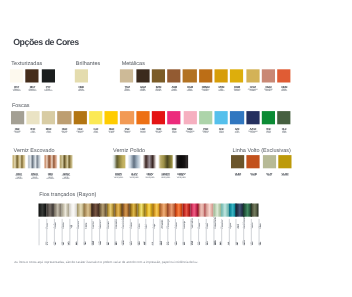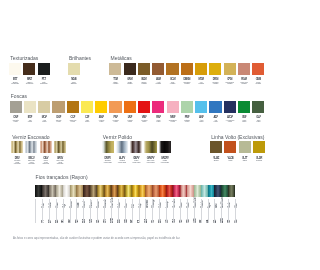--- a/index.html
+++ b/index.html
@@ -22,20 +22,21 @@
          transform-origin:0 0;transform:rotate(-90deg);}
   .rcode{position:absolute;font-size:2.9px;font-weight:700;color:#3f434b;white-space:nowrap;letter-spacing:-0.6px;
          transform-origin:0 0;transform:rotate(-90deg);}
   .foot{position:absolute;left:13px;top:236.5px;font-size:2.8px;color:#80868f;
         line-height:3px;white-space:nowrap;letter-spacing:0.01px;}
 </style>
 </head>
 <body>
 
 <div class="page">
+  <div class="title">Opções de Cores</div>
   <div id="sections">
       <div class="sec">
         <div class="sec-h" style="left: 10.3px; top: 56.2px;">Texturizadas</div>
         <div class="sw" style="left: 9px; top: 62.7px; background: rgb(253, 249, 238);"></div>
         <div class="lab" style="left: 6.1px; top: 79.3px;">
           <div class="code">BT-T</div>
           <div class="nm">Branco</div>
           <div class="nm">Texturizado</div>
         </div>
         <div class="sw" style="left: 23.28px; top: 62.7px; background: rgb(69, 45, 27);"></div>

